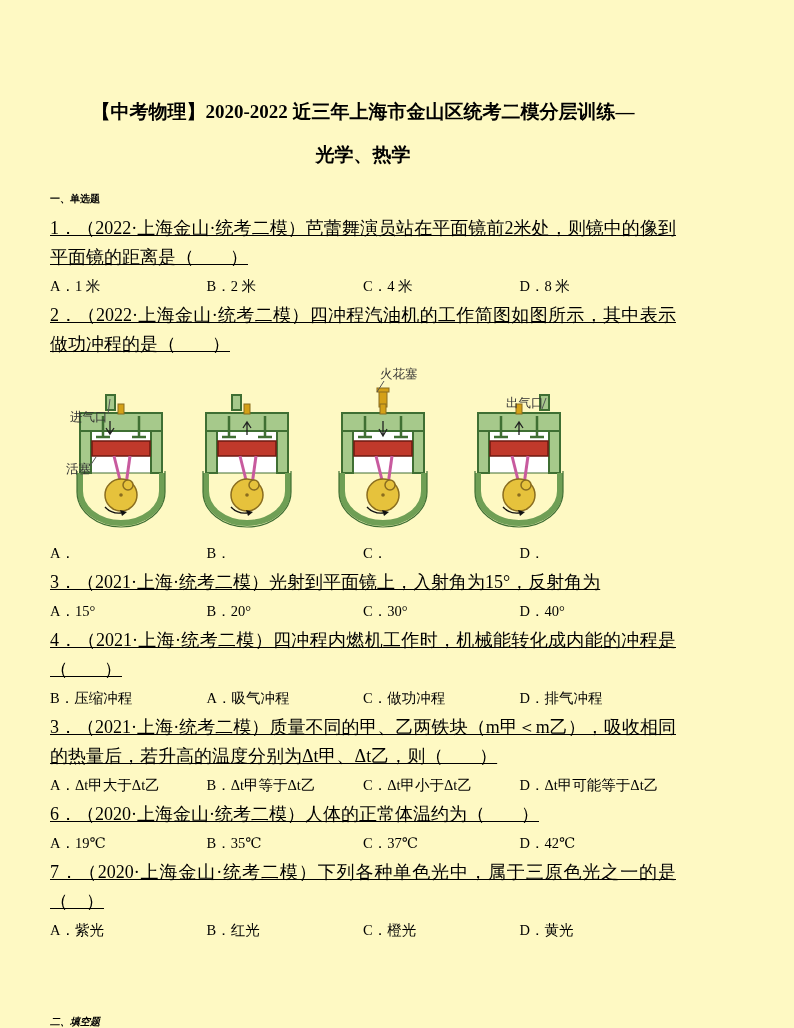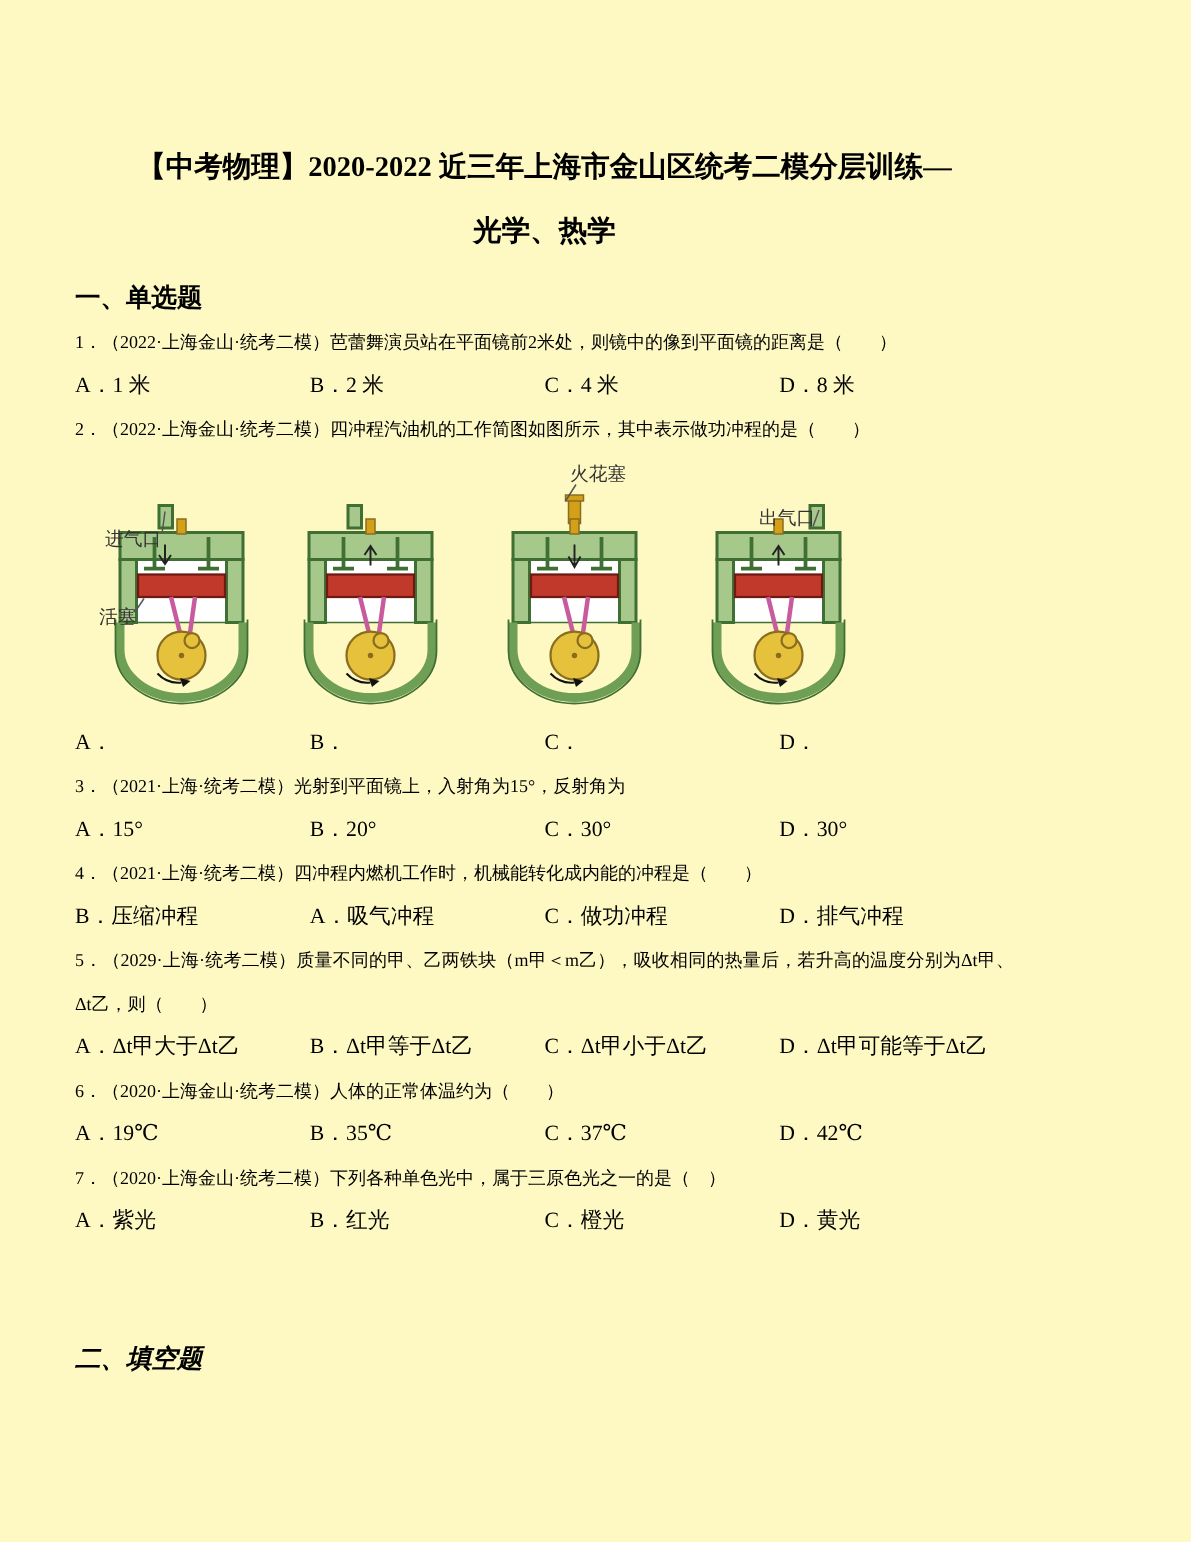--- a/index.html
+++ b/index.html
@@ -4,22 +4,22 @@
 <style>
   * { margin:0; padding:0; box-sizing:border-box; }
   html, body { background:#ffffff; }
   body {
     width:794px; min-height:1028px;
     font-family:"Liberation Serif","DejaVu Serif",serif;
     color:#000000;
   }
   .page { width:794px; min-height:1028px; padding:90px 118px 40px 50px; background:#fef9c3; }
   .doc-title { text-align:center; font-size:19px; font-weight:bold; line-height:43px; }
-  .section-heading { font-size:17px; font-weight:bold; line-height:30px; margin-top:8px; }
-  .stem { font-size:12px; line-height:29px; text-align:justify; }
+  .section-heading { font-size:10px; font-weight:bold; line-height:30px; margin-top:8px; }
+  .stem { font-size:18px; line-height:29px; text-align:justify;text-decoration:underline; }
   .options { display:grid; grid-template-columns:repeat(4,1fr); font-size:14.5px; line-height:29px; }
   .opt { white-space:nowrap; }
   .figure-wrap { margin:6px 0 2px 0; }
   .figure-svg { display:block; }
   .fig-label { font-size:12.5px; fill:#333; font-family:"Liberation Serif","DejaVu Serif",serif; }
   .section2 { margin-top:62px;font-style:italic; }
 </style>
 </head>
 <body>
 
@@ -127,36 +127,36 @@
       <span class="opt">D．</span>
     </div>
   </section>
 
   <section class="question">
     <p class="stem">3．（2021·上海·统考二模）光射到平面镜上，入射角为15°，反射角为</p>
     <div class="options">
       <span class="opt">A．15°</span>
       <span class="opt">B．20°</span>
       <span class="opt">C．30°</span>
-      <span class="opt">D．30°</span>
+      <span class="opt">D．40°</span>
     </div>
   </section>
 
   <section class="question">
     <p class="stem">4．（2021·上海·统考二模）四冲程内燃机工作时，机械能转化成内能的冲程是（　　）</p>
     <div class="options">
       <span class="opt">B．压缩冲程</span>
       <span class="opt">A．吸气冲程</span>
       <span class="opt">C．做功冲程</span>
       <span class="opt">D．排气冲程</span>
     </div>
   </section>
 
   <section class="question">
-    <p class="stem">5．（2029·上海·统考二模）质量不同的甲、乙两铁块（m甲＜m乙），吸收相同的热量后，若升高的温度分别为Δt甲、Δt乙，则（　　）</p>
+    <p class="stem">3．（2021·上海·统考二模）质量不同的甲、乙两铁块（m甲＜m乙），吸收相同的热量后，若升高的温度分别为Δt甲、Δt乙，则（　　）</p>
     <div class="options">
       <span class="opt">A．Δt甲大于Δt乙</span>
       <span class="opt">B．Δt甲等于Δt乙</span>
       <span class="opt">C．Δt甲小于Δt乙</span>
       <span class="opt">D．Δt甲可能等于Δt乙</span>
     </div>
   </section>
 
   <section class="question">
     <p class="stem">6．（2020·上海金山·统考二模）人体的正常体温约为（　　）</p>

